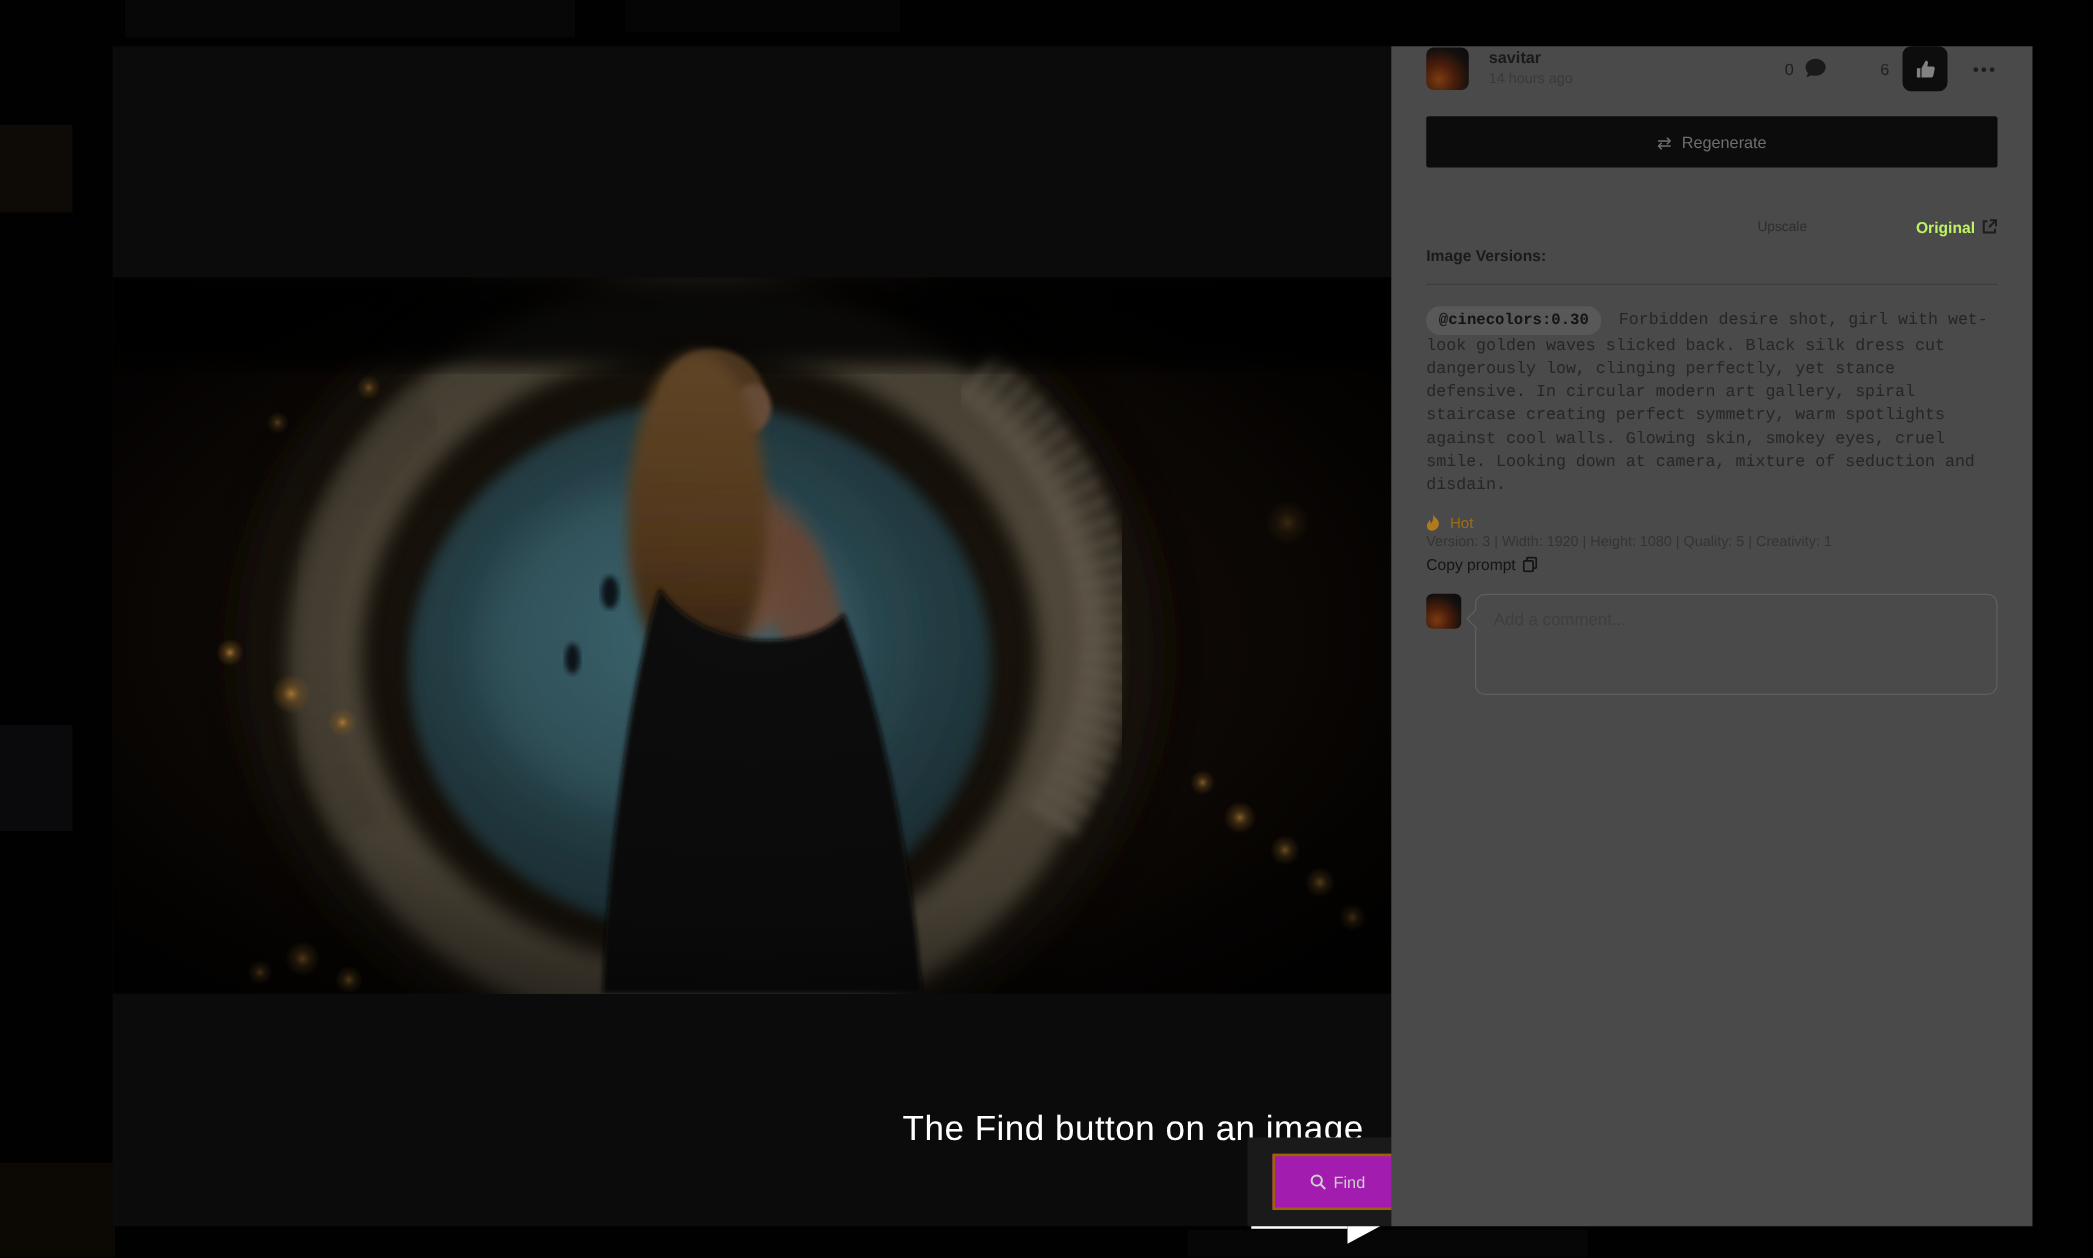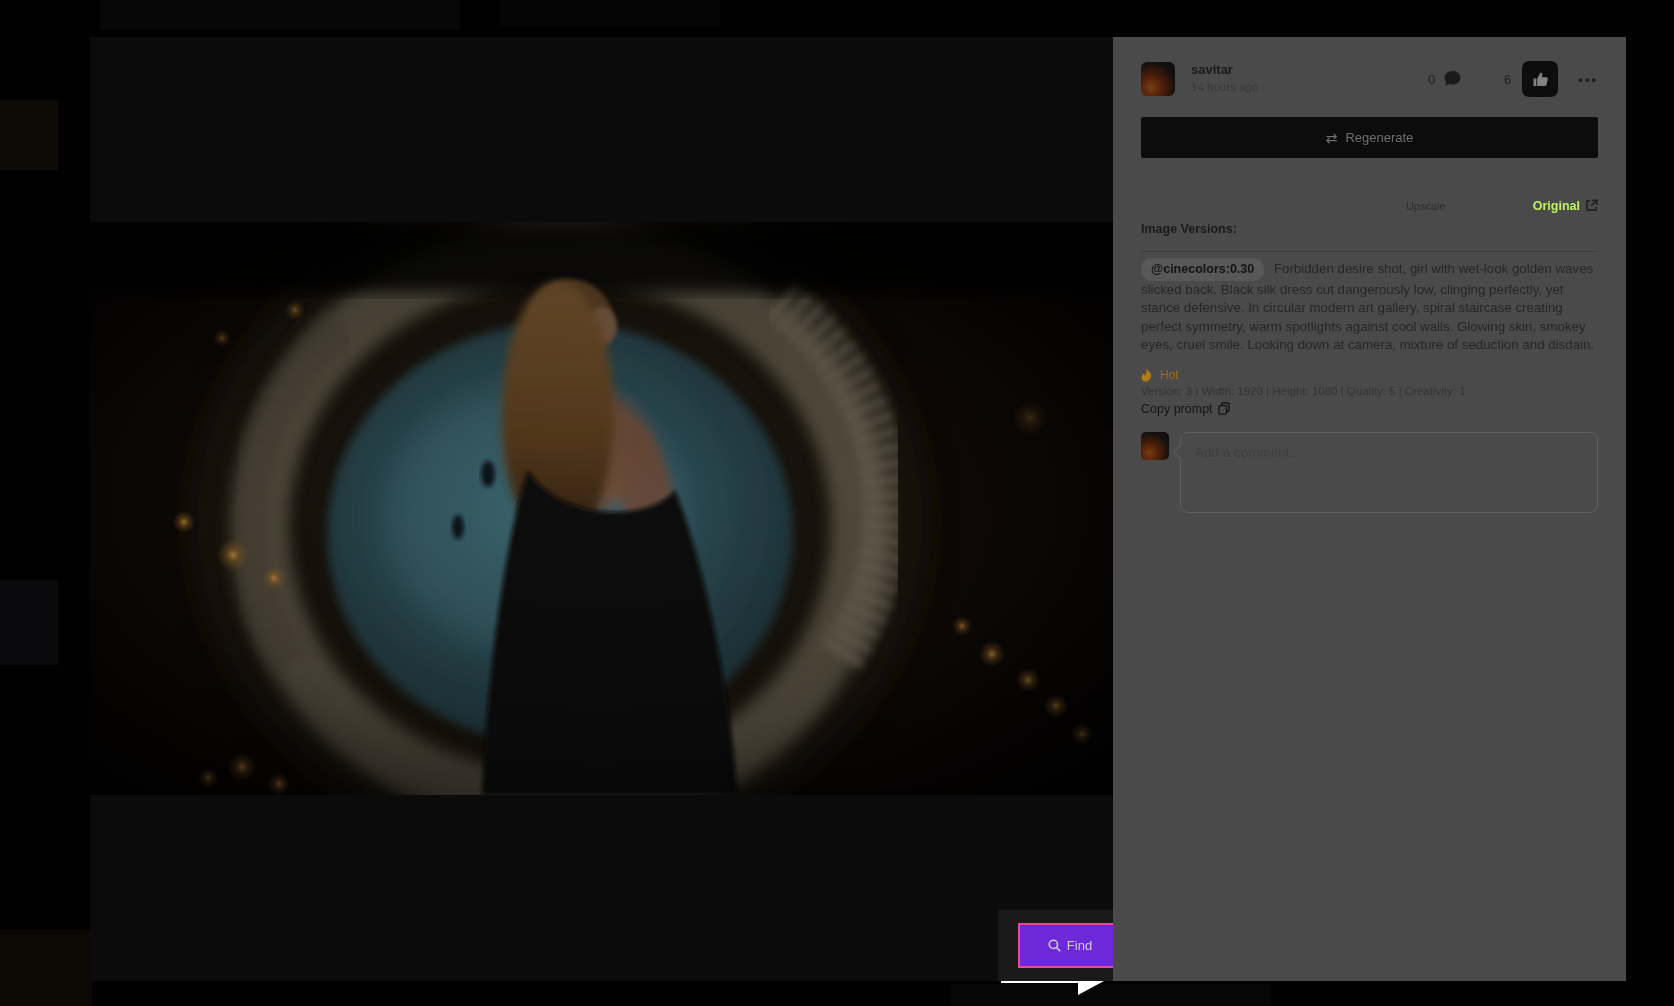--- a/index.html
+++ b/index.html
@@ -22,28 +22,28 @@
   #photo svg { display:block; }
 
   
   #annotation-text { position:absolute; left:560px; top:850px; width:513px; text-align:center;
     color:#ffffff; font-size:28px; letter-spacing:.4px; }
   #annotation-arrow { position:absolute; left:895px; top:883px; }
 
   
   #spotlight { position:absolute; left:908px; top:873px; width:115px; height:71px; background:#1a1a1a; }
   #find-button { position:absolute; left:928px; top:886px; width:104px; height:45px;
-    background:#6d28d9; border:2px solid #ec4899; display:flex; align-items:center; justify-content:center;
+    background:#a21caf; border:2px solid #a16207; display:flex; align-items:center; justify-content:center;
     gap:6px; color:#cfcfcf; font-size:13px; cursor:pointer; }
 
   
   #panel { position:absolute; left:1023px; top:0; width:513px; height:944px; background:#4a4a4a;
     padding:0 28px; color:#262626; }
 
-  .header-row { margin-top:24px; display:flex; align-items:center; }
+  .header-row { display:flex; align-items:center; }
   .avatar { width:34px; height:34px; border-radius:6px; flex:0 0 auto;
     background:radial-gradient(circle at 30% 75%, #7a3c12 0%, #4a1d0a 35%, #14100e 70%, #0b0a0c 100%); }
   .avatar-sm { width:28px; height:28px; border-radius:5px; }
   .user-meta { margin-left:16px; line-height:1.15; }
   .user-name { font-size:13px; font-weight:700; color:#1a1a1a; }
   .user-time { font-size:11.5px; color:#3a3a3a; margin-top:3px; }
   .spacer { flex:1; }
   .count-group { display:flex; align-items:center; gap:8px; font-size:13px; color:#1f1f1f; }
   .comments-group { margin-right:42px; }
   .like-group { margin-right:20px; gap:11px; }
@@ -57,21 +57,21 @@
   .regen-icon { font-size:14px; line-height:1; }
 
   .versions-row { margin-top:17px; display:flex; align-items:center; }
   .versions-label { font-size:12.5px; font-weight:700; color:#1a1a1a; flex:1;margin-top:47px; }
   .upscale-link { font-size:11px; color:#2e2e2e; flex:1; text-align:right; cursor:pointer; }
   .original-link { flex:1; display:flex; justify-content:flex-end; align-items:center; gap:5px;
     font-size:12.5px; font-weight:700; color:#bef264; cursor:pointer;text-align:center; }
 
   .divider { margin-top:15px; height:1px; background:#3d3d3d; }
 
-  .prompt-block { margin-top:6px; font-size:13.3px; line-height:18.6px; color:#262626; }
+  .prompt-block { margin-top:17px; font-size:13.3px; line-height:18.6px; color:#262626;font-family:Liberation Mono, monospace; }
   .prompt-badge { display:inline-block; background:#585858; color:#131313; font-weight:700;
     font-size:12.5px; padding:2px 10px; border-radius:11px; margin-right:6px; }
 
   .hot-row { margin-top:13px; display:flex; align-items:center; gap:8px;
     font-size:12px; color:#9c6d15; }
   .meta-line { margin-top:3px; font-size:11.5px; color:#343434; }
   .copy-prompt { margin-top:5px; display:flex; align-items:center; gap:5px;
     font-size:12.5px; font-weight:400; color:#141414; cursor:pointer; }
 
   .comment-row { margin-top:16px; display:flex; align-items:flex-start; }
@@ -181,20 +181,21 @@
         <ellipse cx="556" cy="268" rx="26" ry="68" fill="#6a4a38" opacity="0.9" filter="url(#b5)" transform="rotate(-12 556 268)"></ellipse>
         <circle cx="480" cy="100" r="43" fill="#5d4226" filter="url(#b2)"></circle>
         <ellipse cx="512" cy="104" rx="15" ry="19" fill="#7c5b45" filter="url(#b2)"></ellipse>
         <ellipse cx="468" cy="192" rx="56" ry="132" fill="url(#hairGrad)" filter="url(#b5)"></ellipse>
         <path d="M 438 248 C 420 300 398 430 392 573 L 648 573 C 636 430 606 320 585 268 C 560 300 470 300 438 248 Z" fill="#0a0908" filter="url(#b2)"></path>
 
         <rect width="1023" height="573" fill="url(#vignette)"></rect>
       </svg>
     </div>
 
+    <div id="annotation-text">The Find button on an image</div>
     <svg id="annotation-arrow" width="125" height="85" viewBox="0 0 125 85" xmlns="http://www.w3.org/2000/svg">
       <polyline points="18,5 18,61 93,61" fill="none" stroke="#ffffff" stroke-width="4"></polyline>
       <polygon points="93,47 119,61 93,75" fill="#ffffff"></polygon>
     </svg>
 
     <div id="spotlight"></div>
     <div id="find-button">
       <svg width="13" height="13" viewBox="0 0 13 13">
         <circle cx="5.4" cy="5.4" r="4.1" fill="none" stroke="#cfcfcf" stroke-width="1.6"></circle>
         <line x1="8.6" y1="8.6" x2="12.2" y2="12.2" stroke="#cfcfcf" stroke-width="1.6"></line>

